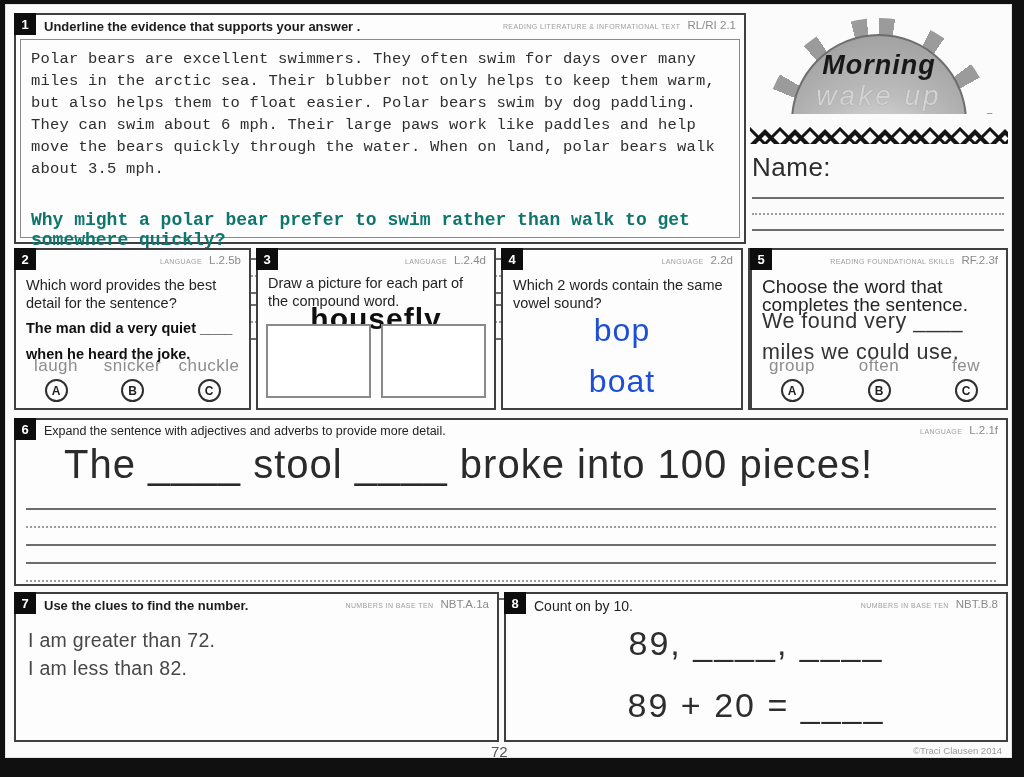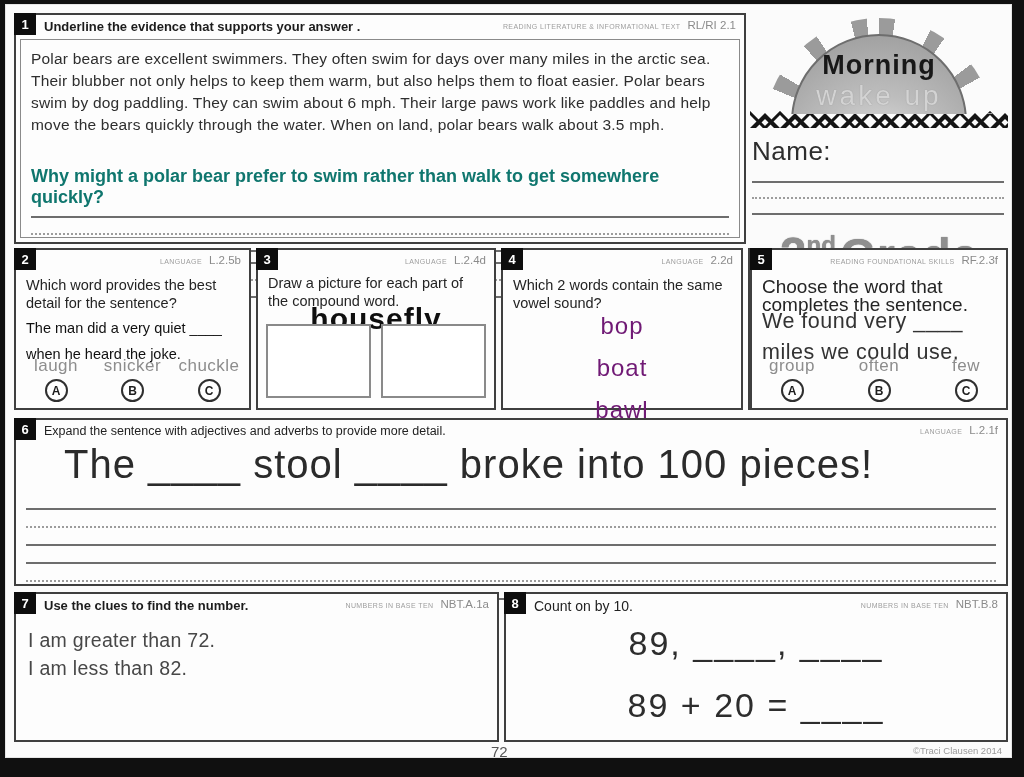--- a/index.html
+++ b/index.html
@@ -19,29 +19,29 @@
   .instr { position:absolute; left:28px; top:4px; font-size:13px; font-weight:bold; color:#1c1c1c; }
   .instr.thin { font-weight:normal; color:#222; }
 
   
   .ln { height:0; border-top:2px solid #6d6d6d; }
   .ln.d { border-top:2px dotted #9c9c9c; }
   .hwg .ln { margin-top:15px; } .hwg .ln:first-child { margin-top:0; }
 
   
   #s1 { left:9px; top:9px; width:732px; height:231px; }
-  #s1 .inner { position:absolute; left:4px; top:24px; right:4px; bottom:4px; border:1px solid #8a8a8a; padding:8px 10px 16px 10px; }
+  #s1 .inner { position:absolute; left:4px; top:24px; right:4px; bottom:4px; border:1px solid #8a8a8a; padding:8px 10px 16px 10px;font-family:Liberation Mono, monospace; }
   .passage { font-size:15.5px; color:#2e2e2e; line-height:22px; letter-spacing:.2px; }
   .question1 { font-size:18px; font-weight:bold; color:#0f766e; margin-top:30px; }
   #s1 .hwg { margin-top:8px; }
   #s1 .hwg + .hwg { margin-top:10px; }
 
   
   #nameblock { position:absolute; left:745px; top:4px; width:258px; height:236px; }
-  .sun { position:relative; width:244px; height:102px; margin:4px auto 0; overflow:hidden; }
+  .sun { position:relative; width:244px; height:102px; margin:4px auto 16px; overflow:hidden;font-style:italic; }
   .rays { position:absolute; left:7px; top:6px; width:230px; height:230px; border-radius:50%;
           background:repeating-conic-gradient(#9b9b9b 0deg 8deg, rgba(255,255,255,0) 8deg 26.6deg); }
   .disc { position:absolute; left:34px; top:22px; width:176px; height:176px; border-radius:50%;
           background:radial-gradient(circle at 50% 75%, #ececec 0%, #bdbdbd 45%, #969696 100%);
           border:2px solid #6e6e6e; }
   .sun .t1 { position:absolute; left:0; right:0; top:38px; text-align:center; font-size:27px;
              font-weight:bold; color:#181818; letter-spacing:1px; }
   .sun .t2 { position:absolute; left:0; right:0; top:68px; text-align:center; font-size:28px;
              color:#d3d3d3; letter-spacing:3px; text-shadow:0 0 1px #8f8f8f; }
   .zigzag { height:17px; margin-top:-4px; }
@@ -53,33 +53,33 @@
   .gradeline .n2 { font-size:48px; }
   .gradeline .sup { font-size:24px; vertical-align:18px; }
   .gradeline .gw { font-size:46px; letter-spacing:1px; }
 
   
   #s2 { left:9px;  top:244px; width:237px; height:162px; }
   #s3 { left:251px; top:244px; width:240px; height:162px; }
   #s4 { left:496px; top:244px; width:242px; height:162px; }
   #s5 { left:743px; top:244px; width:260px; height:162px; border-left-width:4px; }
   .q14 { position:absolute; left:10px; right:8px; font-size:14.5px; color:#242424; line-height:18px; }
-  .boldprint { position:absolute; left:10px; font-size:14.5px; font-weight:normal; color:#101010; }
+  .boldprint { position:absolute; left:10px; font-size:14.5px; font-weight:bold; color:#101010; }
   .choices { position:absolute; left:8px; right:8px; bottom:6px; display:flex; justify-content:space-between; }
   .choice { display:flex; flex-direction:column; align-items:center; width:64px; }
   .choice .lbl { font-size:17px; color:#8d8d8d; letter-spacing:.5px; }
   .circle { width:23px; height:23px; border:2px solid #2f2f2f; border-radius:50%; background:#fff;
             display:flex; align-items:center; justify-content:center; font-size:12px; font-weight:bold;
             color:#1e1e1e; margin-top:3px; }
   .bigword { position:absolute; left:0; right:0; top:52px; text-align:center; font-size:30px;
              font-weight:bold; color:#0f0f0f; letter-spacing:1px; }
   .drawboxes { position:absolute; left:8px; right:8px; bottom:10px; display:flex; gap:10px; }
   .drawbox { flex:1; height:74px; border:2px solid #8a8a8a; background:#fff; }
   .wordstack { position:absolute; left:0; right:0; top:62px; text-align:center; }
-  .wordstack div { font-size:24px; color:#701a75; letter-spacing:1px; margin-bottom:14px; }
+  .wordstack div { font-size:32px; color:#1d4ed8; letter-spacing:1px; margin-bottom:14px; }
   .sent5 { position:absolute; left:10px; top:56px; font-size:21.5px; color:#333; letter-spacing:.5px; line-height:31px; }
 
   
   #s6 { left:9px; top:414px; width:994px; height:168px; }
   .bigsentence { position:absolute; left:48px; top:22px; font-size:40px; color:#2b2b2b; letter-spacing:1px; }
   #s6 .lines { position:absolute; left:10px; right:10px; top:72px; }
   #s6 .hwg .ln { margin-top:16px; }
   #s6 .hwg + .hwg { margin-top:14px; }
 
   

